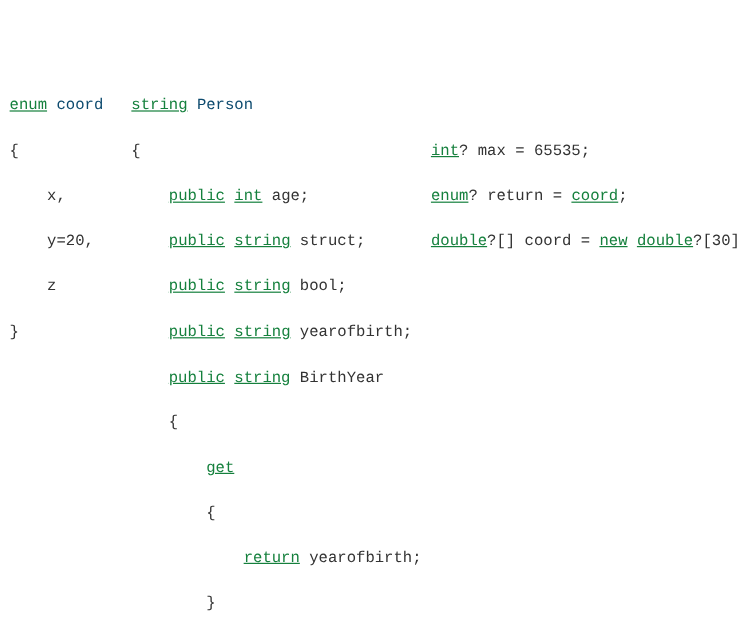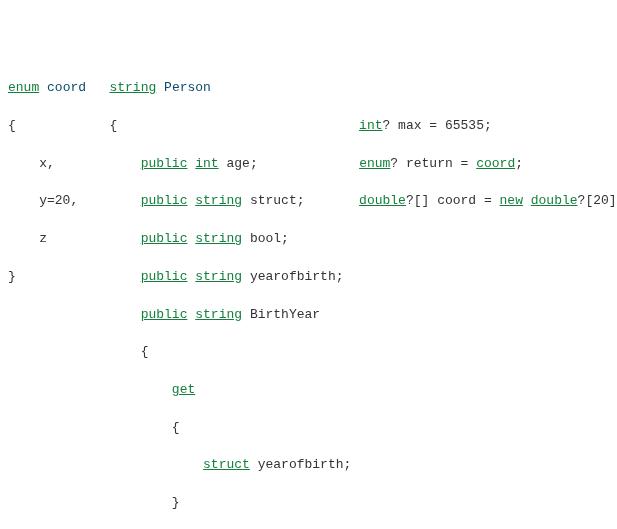--- a/index.html
+++ b/index.html
@@ -21,28 +21,28 @@
   .line { display: block; }
 </style>
 </head>
 <body>
 
 
 
 <span class="line"><span class="kw-blue">enum</span> <span class="kw-teal">coord</span>   <span class="kw-blue">string</span> <span class="kw-teal">Person</span></span>
 <span class="line"><span>{</span>            <span>{</span>                               <span class="kw-blue">int</span><span>? max = </span><span class="num">65535</span><span>;</span></span>
 <span class="line"><span>    x,</span>           <span class="kw-blue">public</span> <span class="kw-blue">int</span> <span>age;</span>             <span class="kw-blue">enum</span><span>? return = </span><span class="kw-blue">coord</span><span>;</span></span>
-<span class="line"><span>    y=20,</span>        <span class="kw-blue">public</span> <span class="kw-blue">string</span> <span>struct;</span>       <span class="kw-blue">double</span><span>?[] coord = </span><span class="kw-blue">new</span><span> </span><span class="kw-blue">double</span><span>?[</span><span class="num">20</span><span>];</span></span>
+<span class="line"><span>    y=20,</span>        <span class="kw-blue">public</span> <span class="kw-blue">string</span> <span>struct;</span>       <span class="kw-blue">double</span><span>?[] coord = </span><span class="kw-blue">new</span><span> </span><span class="kw-blue">double</span><span>?[</span><span class="num">30</span><span>];</span></span>
 <span class="line"><span>    z</span>            <span class="kw-blue">public</span> <span class="kw-blue">string</span> <span>bool;</span></span>
 <span class="line"><span>}</span>                <span class="kw-blue">public</span> <span class="kw-blue">string</span> <span>yearofbirth;</span></span>
 <span class="line">                 <span class="kw-blue">public</span> <span class="kw-blue">string</span> <span>BirthYear</span></span>
 <span class="line">                 <span>{</span></span>
 <span class="line">                     <span class="kw-blue">get</span></span>
 <span class="line">                     <span>{</span></span>
-<span class="line">                         <span class="kw-blue">struct</span> <span>yearofbirth;</span></span>
+<span class="line">                         <span class="kw-blue">return</span> <span>yearofbirth;</span></span>
 <span class="line">                     <span>}</span></span>
 
 
 
 
 
 
 
 
 

